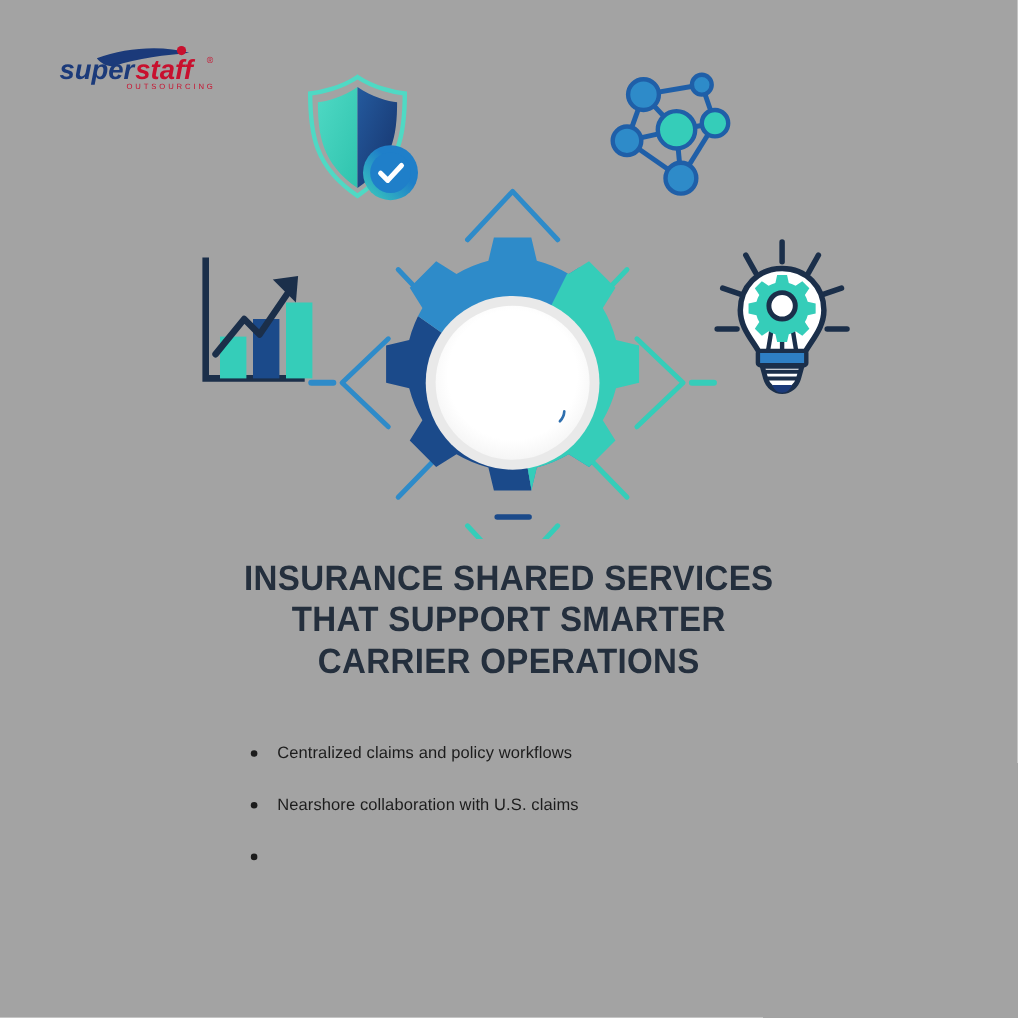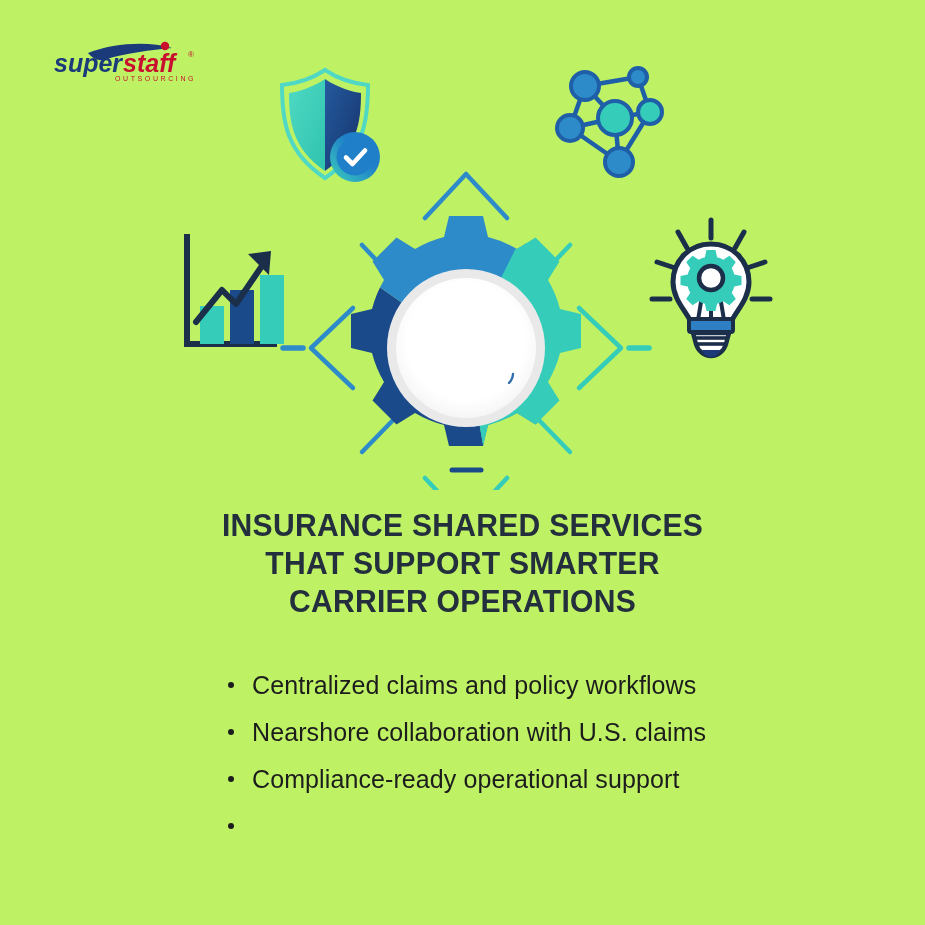--- a/index.html
+++ b/index.html
@@ -3,21 +3,21 @@
 <meta charset="utf-8">
 <style>
   html,body{margin:0;padding:0;}
   body{
     width:925px;height:925px;
     background:#ffffff;
     font-family:"Liberation Sans", sans-serif;
     overflow:hidden;
     position:relative;
   }
-  .canvas{position:relative;width:925px;height:925px;background:#bef264;}
+  .canvas{position:relative;width:925px;height:925px;background:#a3a3a3;}
 
   
   .logo{position:absolute;left:52px;top:41px;width:150px;height:40px;}
   .logo svg{display:block;}
 
   
   .graphic{position:absolute;left:0;top:40px;width:925px;height:450px;}
   .graphic svg{display:block;}
 
   
@@ -37,21 +37,21 @@
 
   
   .bullets{
     position:absolute;left:222px;top:672px;width:620px;
   }
   .bullets ul{margin:0;padding:0;list-style:none;}
   .bullets li{
     position:relative;
     padding-left:30px;
     color:#1c1c1c;
-    font-size:25px;
+    font-size:15px;
     line-height:26px;
     margin-bottom:21px;
     font-family:"Liberation Sans", sans-serif;
     letter-spacing:0.1px;
   }
   .bullets li .dot{
     position:absolute;left:6px;top:10px;
     width:6px;height:6px;border-radius:50%;
     background:#1c1c1c;
   }
@@ -249,21 +249,17 @@
       <li>
         <span class="dot"></span>
         <span>Centralized claims and policy workflows</span>
       </li>
       <li>
         <span class="dot"></span>
         <span>Nearshore collaboration with U.S. claims</span>
       </li>
       <li>
         <span class="dot"></span>
-        <span>Compliance-ready operational support</span>
-      </li>
-      <li>
-        <span class="dot"></span>
       </li>
     </ul>
   </div>
 
 </div>
 
 </body></html>

